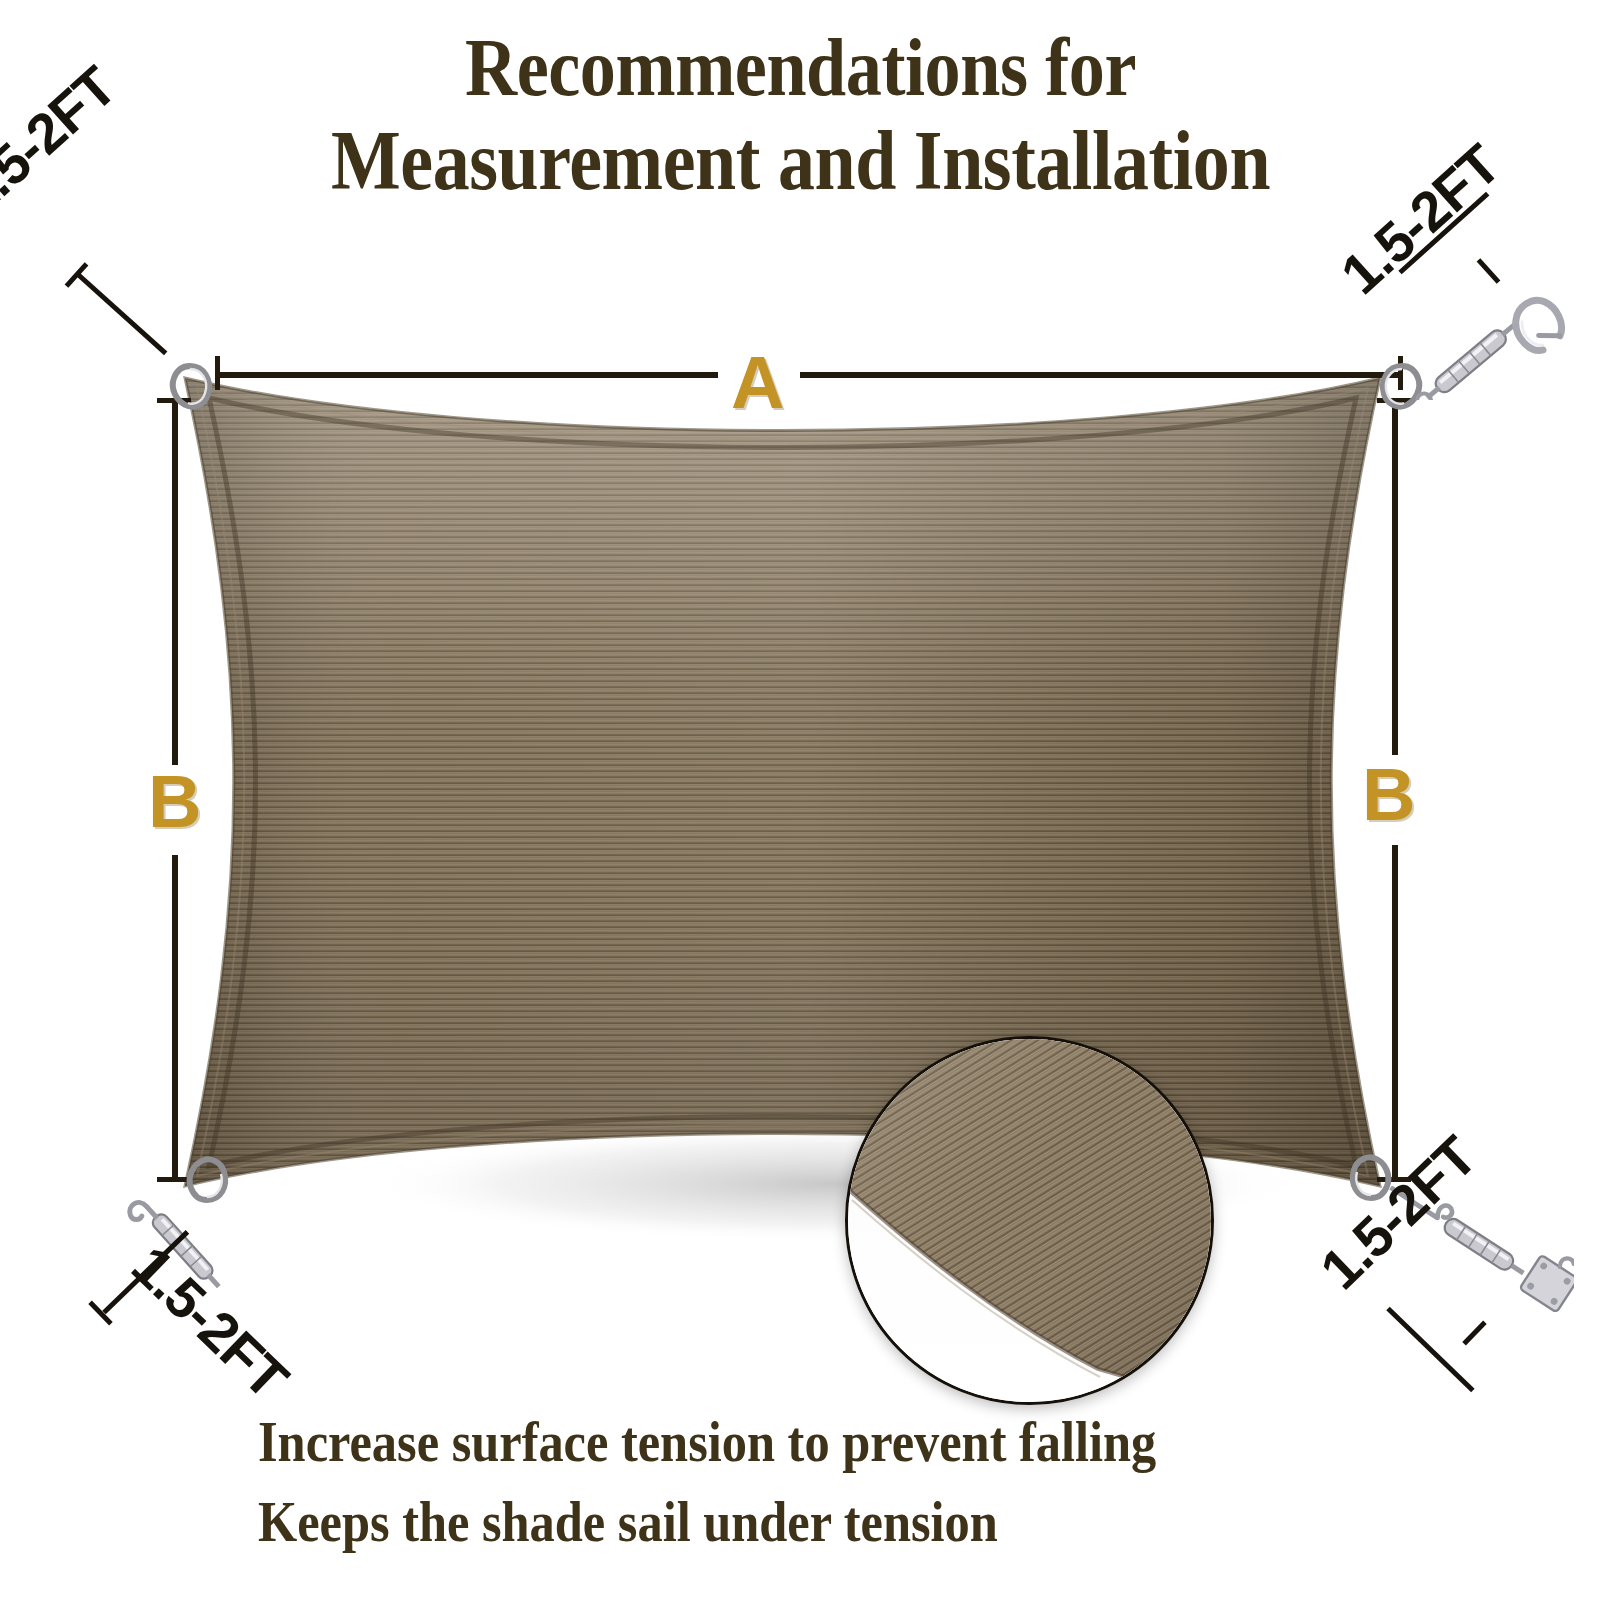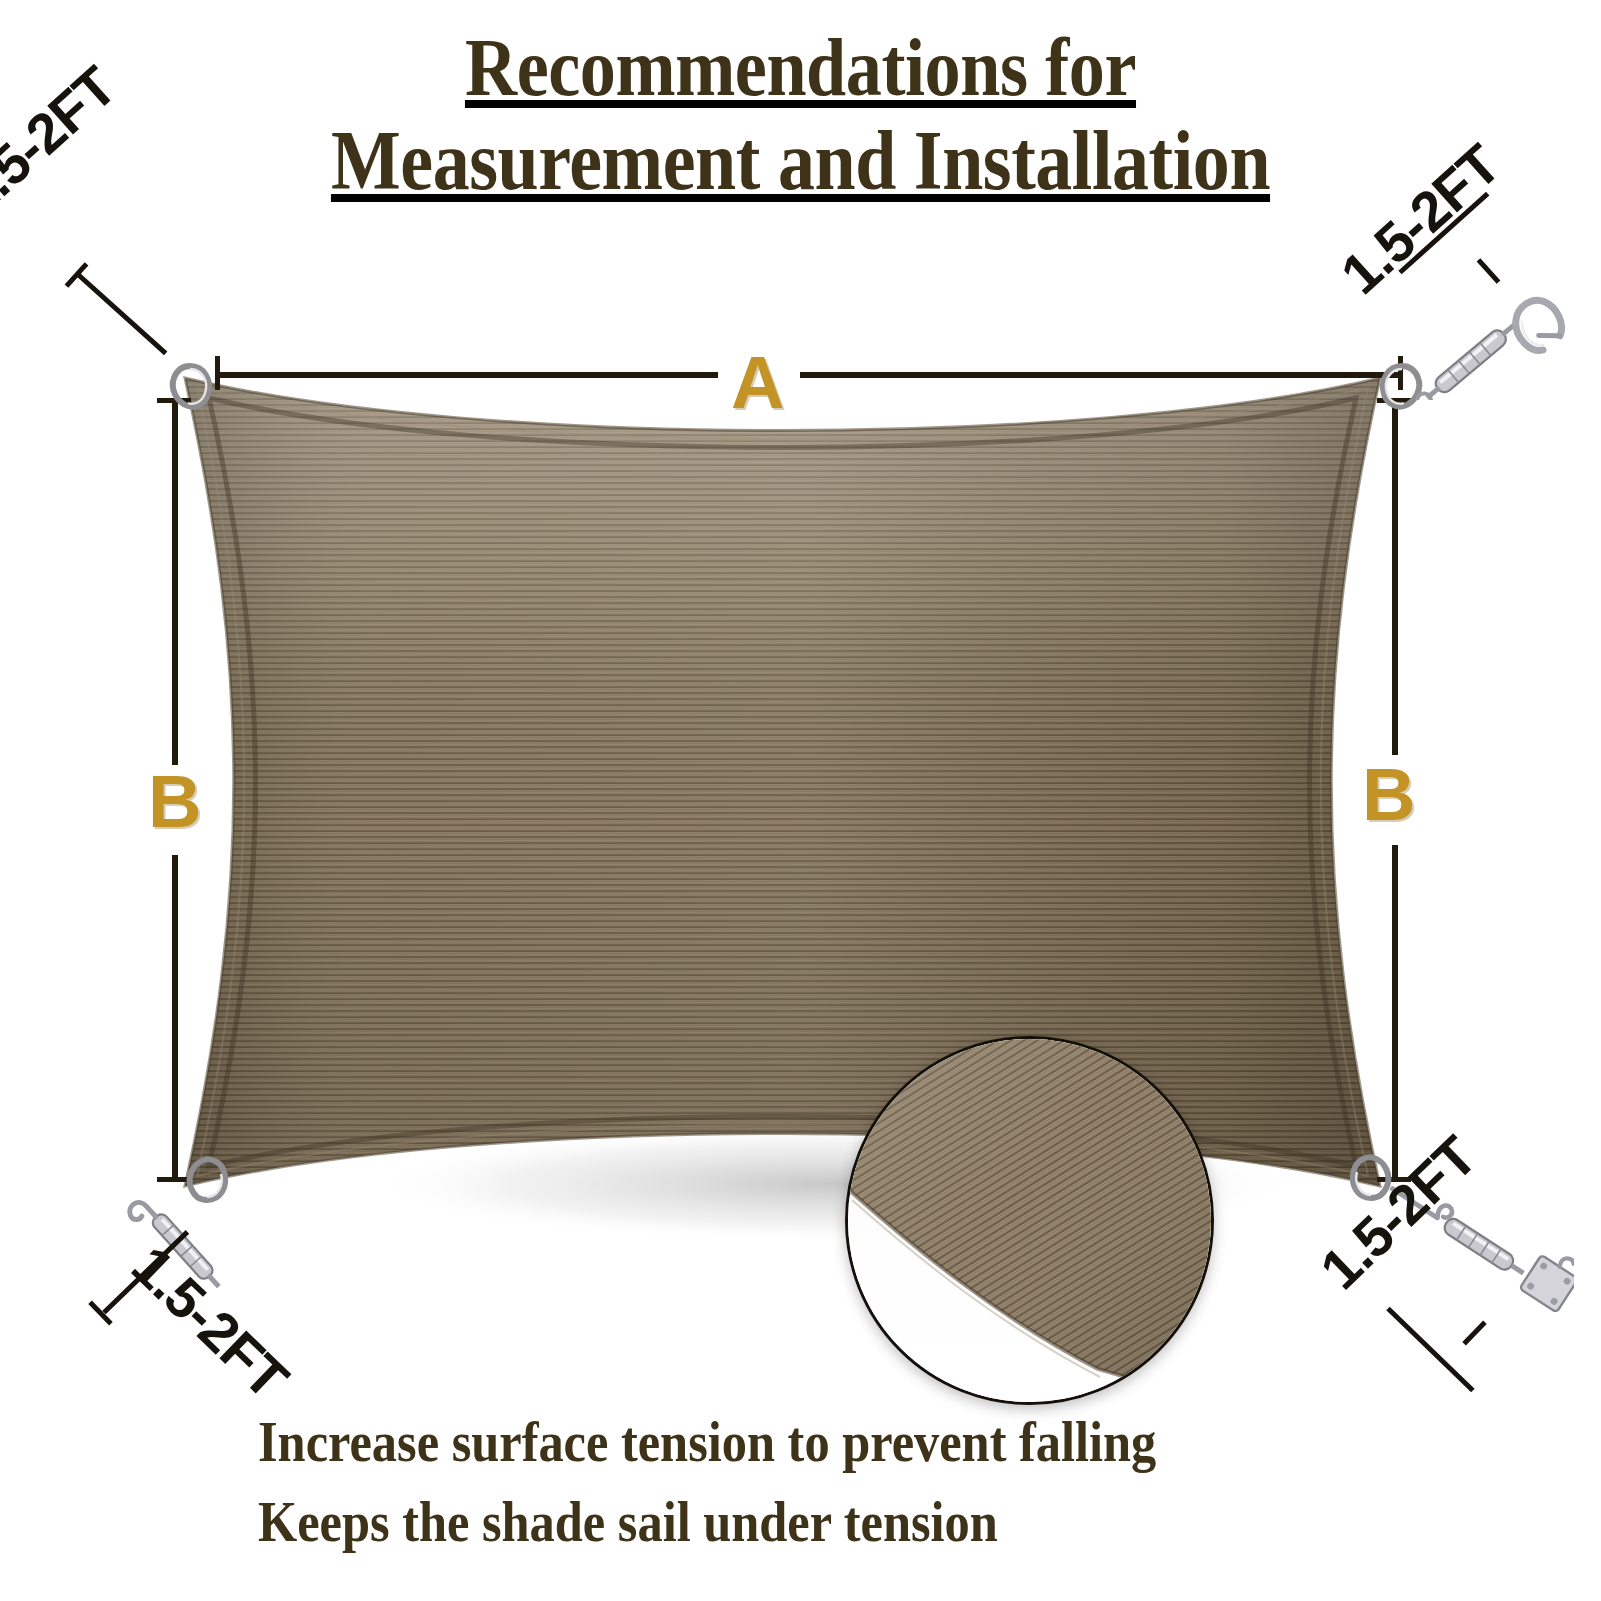--- a/index.html
+++ b/index.html
@@ -2,21 +2,21 @@
 <html><head>
 <meta charset="utf-8">
 <title>Recommendations for Measurement and Installation</title>
 <style>
   html,body{margin:0;padding:0;background:#ffffff;}
   body{width:1601px;height:1601px;overflow:hidden;
        font-family:"Liberation Serif", serif;}
   #stage{position:relative;width:1601px;height:1601px;background:#fff;overflow:hidden;}
 
   
-  .title-block{position:absolute;top:26px;left:0;width:1601px;text-align:center;text-decoration:underline;}
+  .title-block{position:absolute;top:26px;left:0;width:1601px;text-align:center;}
   .title-line{
     font-family:"Liberation Serif", serif;
     font-weight:700;
     color:#3e3319;
     font-size:82px;
     line-height:1.02;
     letter-spacing:-0.5px;
     transform:scaleX(0.88);
     transform-origin:center center;
     white-space:nowrap;

